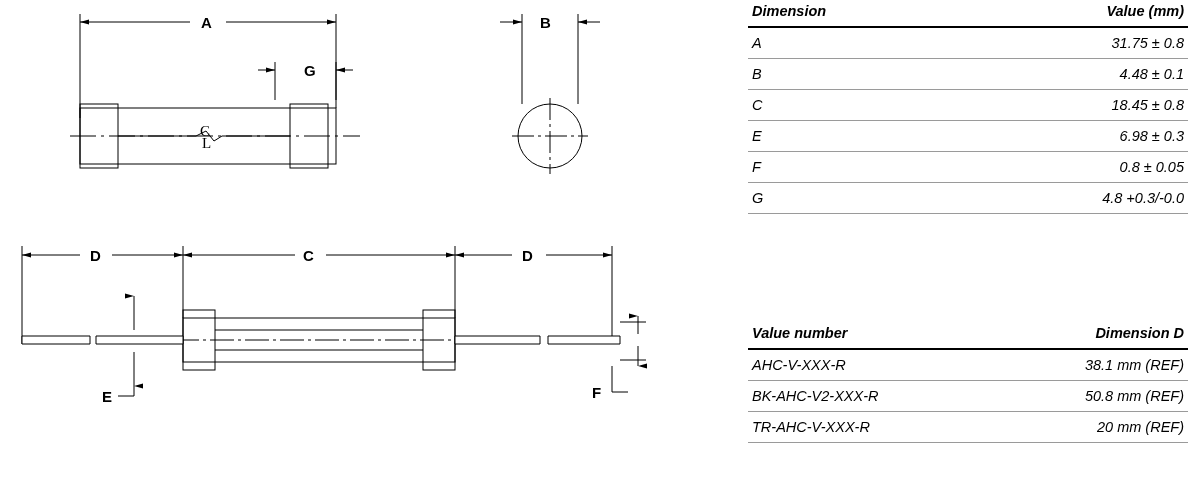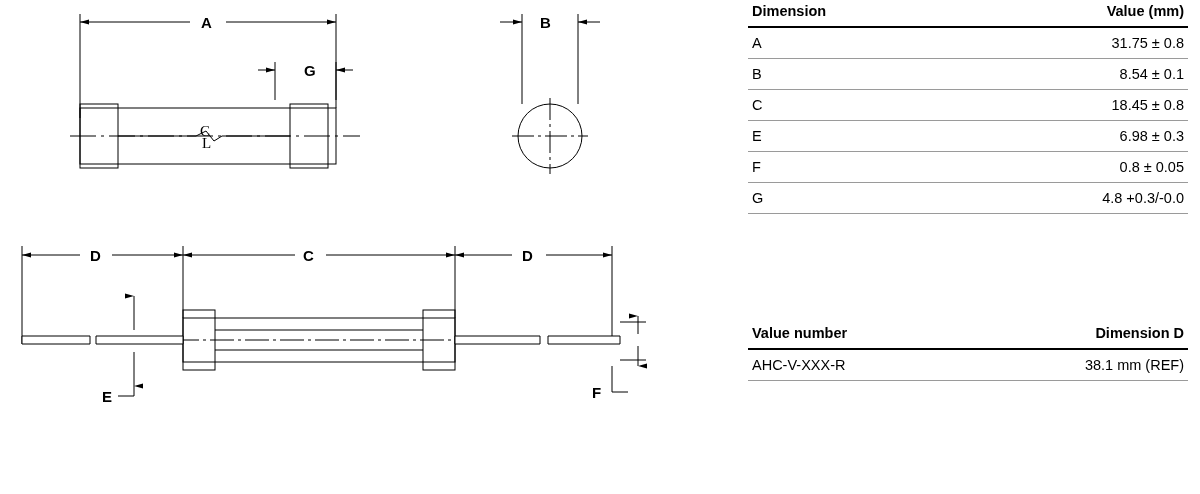--- a/index.html
+++ b/index.html
@@ -27,20 +27,21 @@
     width: 740px;
     height: 494px;
   }
   #drawings svg {
     display: block;
   }
   
   .table-block {
     position: absolute;
     font-family: "Liberation Sans", sans-serif;
+    font-style: italic;
   }
   #dim-table {
     left: 748px;
     top: 0px;
     width: 440px;
   }
   #part-table {
     left: 748px;
     top: 322px;
     width: 440px;
@@ -209,21 +210,21 @@
           <th class="val-col">Value (mm)</th>
         </tr>
       </thead>
       <tbody>
         <tr>
           <td>A</td>
           <td class="val-col">31.75 ± 0.8</td>
         </tr>
         <tr>
           <td>B</td>
-          <td class="val-col">8.54 ± 0.1</td>
+          <td class="val-col">4.48 ± 0.1</td>
         </tr>
         <tr>
           <td>C</td>
           <td class="val-col">18.45 ± 0.8</td>
         </tr>
         <tr>
           <td>E</td>
           <td class="val-col">6.98 ± 0.3</td>
         </tr>
         <tr>
@@ -248,17 +249,25 @@
         <tr>
           <th>Value number</th>
           <th class="val-col">Dimension D</th>
         </tr>
       </thead>
       <tbody>
         <tr>
           <td>AHC-V-XXX-R</td>
           <td class="val-col">38.1 mm (REF)</td>
         </tr>
+        <tr>
+          <td>BK-AHC-V2-XXX-R</td>
+          <td class="val-col">50.8 mm (REF)</td>
+        </tr>
+        <tr>
+          <td>TR-AHC-V-XXX-R</td>
+          <td class="val-col">20 mm (REF)</td>
+        </tr>
       </tbody>
     </table>
   </div>
 
 </div>
 
 </body></html>

